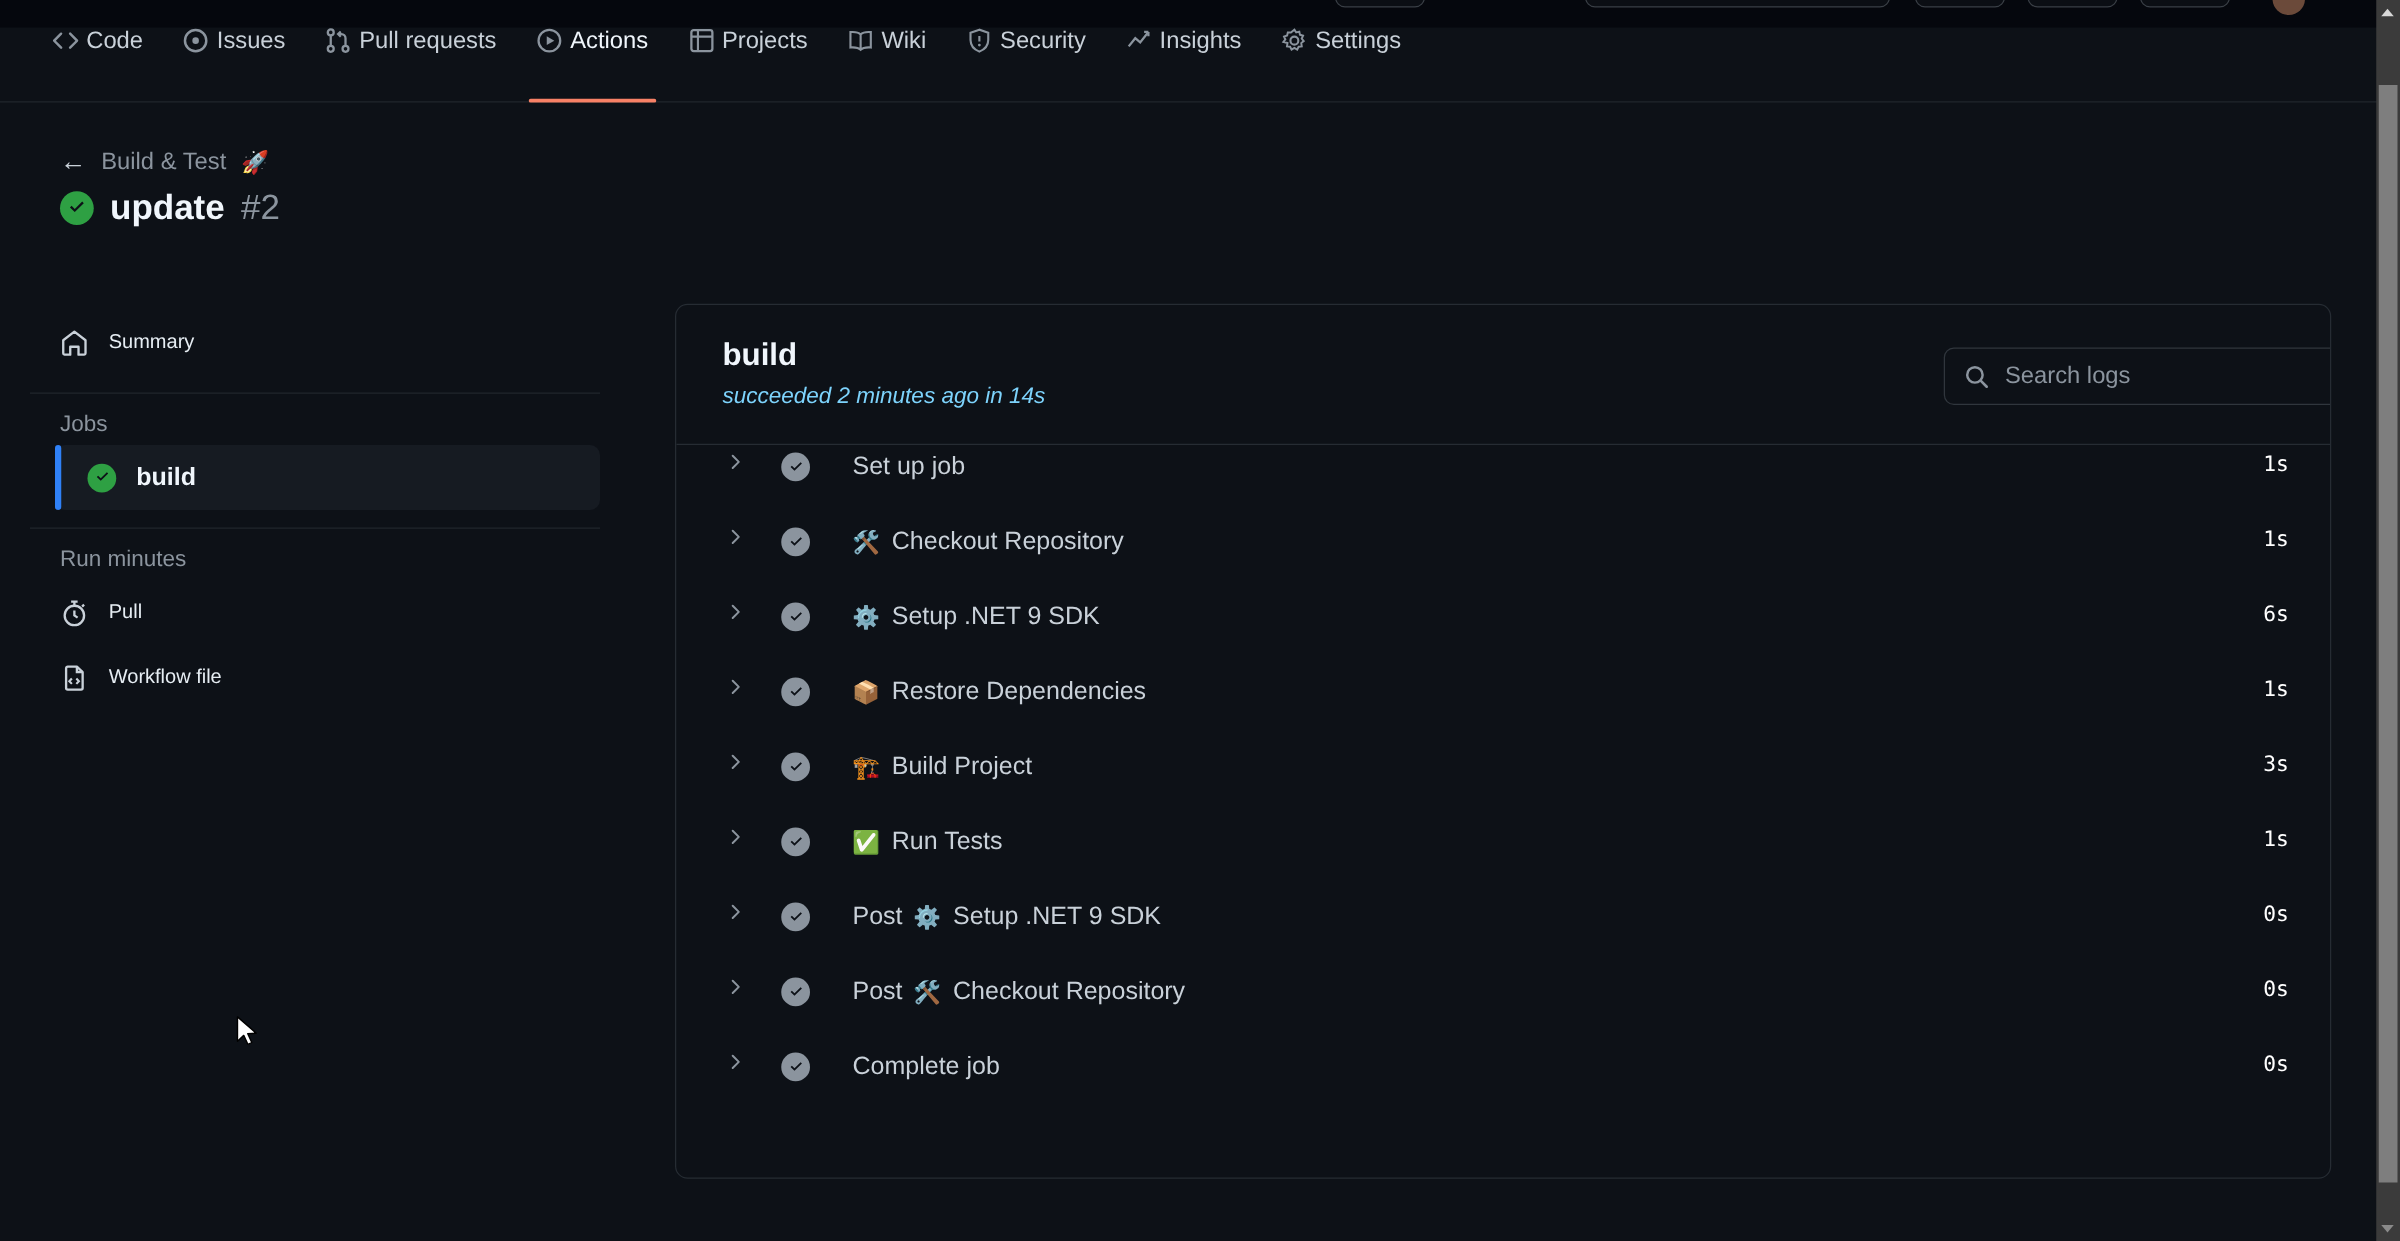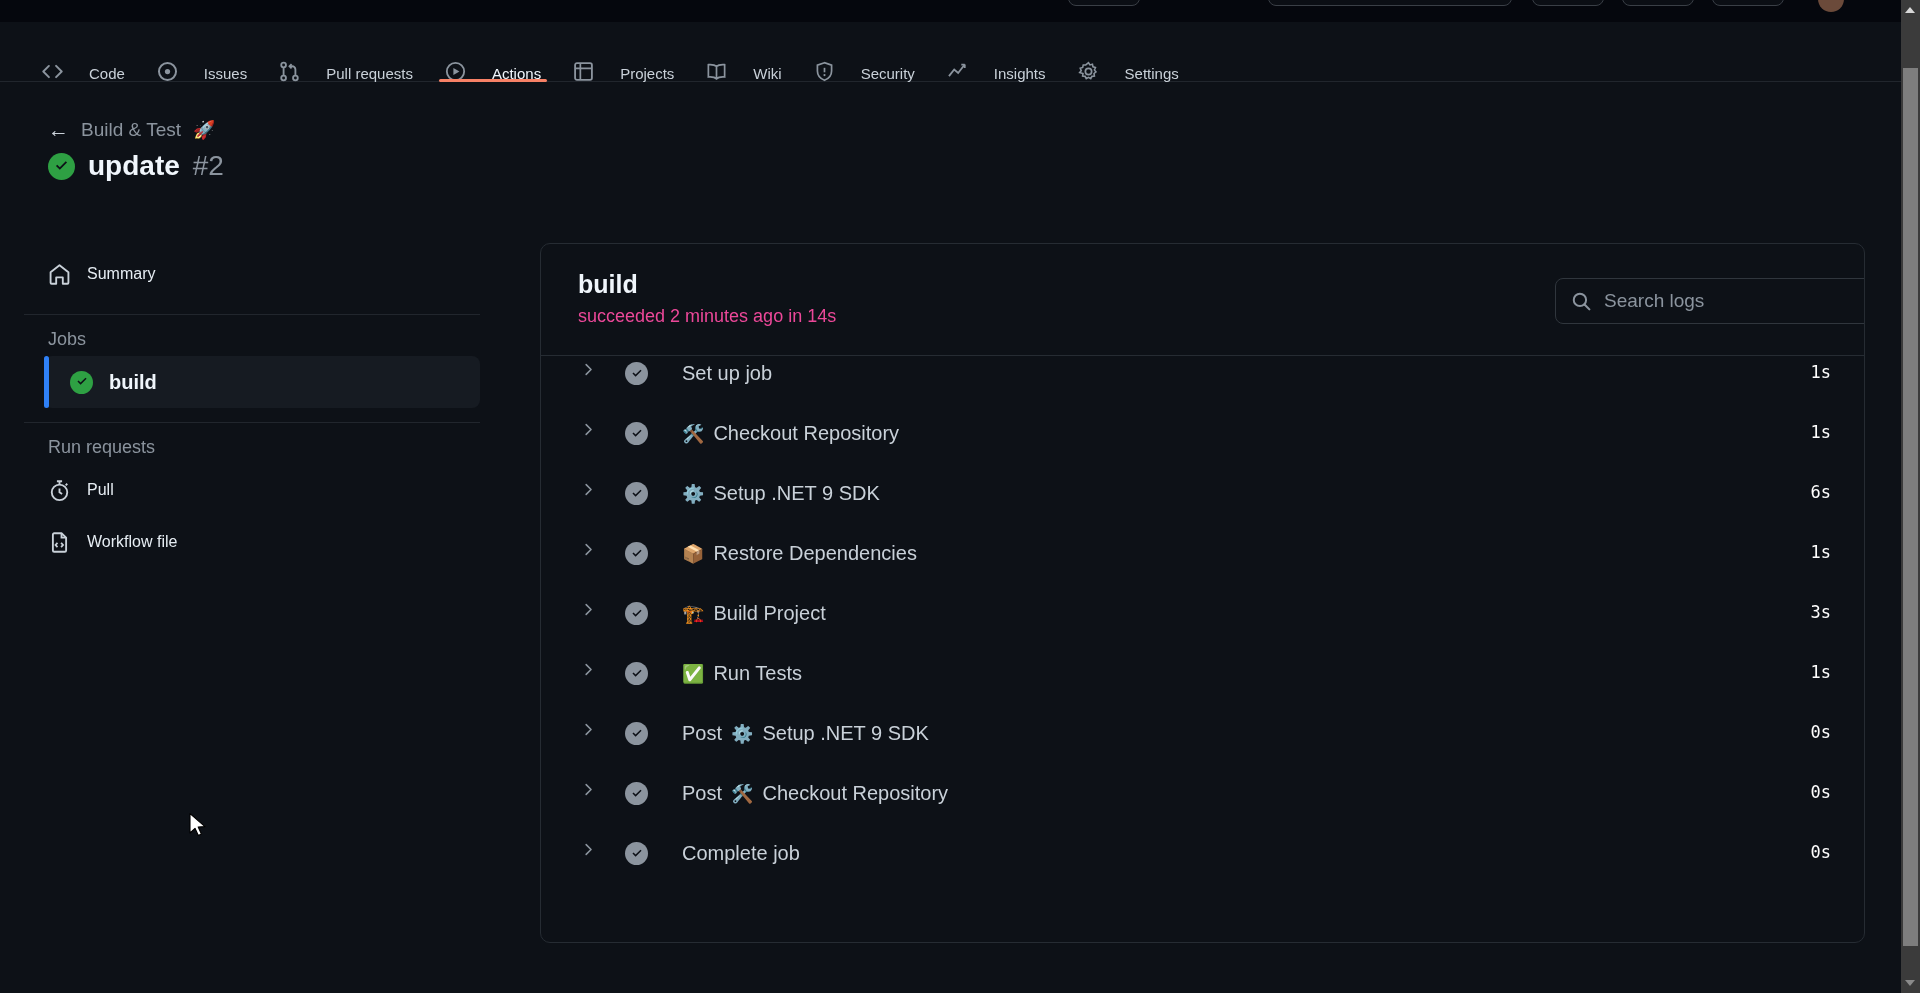--- a/index.html
+++ b/index.html
@@ -25,23 +25,23 @@
     border-radius: 50%; background: #6b4a3a;
   }
 
   
   .repo-nav {
     position: absolute; top: 22px; left: 0; width: 1920px; height: 60px;
     border-bottom: 1px solid #21262d;
     display: flex; align-items: center; padding-left: 28px; gap: 4px;
   }
   .nav-item {
-    display: flex; align-items: flex-end; gap: 26px;
+    display: flex; align-items: flex-start; gap: 6px;
     height: 60px; padding: 0 14px;
-    color: #c9d1d9; font-size: 15px; position: relative;
+    color: #c9d1d9; font-size: 19px; position: relative;
     cursor: pointer; white-space: nowrap;
   }
   .nav-item.active { color: #f0f6fc; font-weight: normal; }
   .nav-item.active::after {
     content: ""; position: absolute; left: 8px; right: 8px; bottom: 0;
     height: 3px; background: #f78166; border-radius: 2px;
   }
   .nav-ico { width: 21px; height: 21px; flex: 0 0 21px; color: #8b949e; }
   .nav-ico svg { width: 100%; height: 100%; display: block; }
 
@@ -115,21 +115,21 @@
   .log-panel {
     position: absolute; top: 243px; left: 540px; width: 1325px; height: 700px;
     background: #0d1117; border: 1px solid #262c33; border-radius: 10px;
     overflow: hidden;
   }
   .panel-head { height: 112px; position: relative; border-bottom: 1px solid #262c33; }
   .panel-title {
     position: absolute; top: 26px; left: 37px;
     color: #f0f6fc; font-size: 25px; font-weight: bold;
   }
-  .panel-sub { position: absolute; top: 62px; left: 37px; color: #ec4899; font-size: 18px; }
+  .panel-sub { position: absolute; top: 62px; left: 37px; color: #7dd3fc; font-size: 18px; font-style: italic; }
   .search-box {
     position: absolute; top: 34px; left: 1014px; width: 383px; height: 46px;
     background: #0d1117; border: 1px solid #30363d; border-radius: 8px;
     display: flex; align-items: center; gap: 12px; padding-left: 15px; cursor: text;
   }
   .search-ico { width: 21px; height: 21px; color: #8b949e; flex: 0 0 21px; }
   .search-ico svg { width: 100%; height: 100%; display: block; }
   .search-input {
     flex: 1; background: transparent; border: none; outline: none;
     color: #c9d1d9; font-size: 19px; font-family: "Liberation Sans", sans-serif;
@@ -302,21 +302,21 @@
   <div class="job-row">
     <span class="job-sel-bar"></span>
     <span class="job-check">
       <svg viewBox="0 0 16 16">
           <path d="M13.2 4.3 6.4 11 2.8 7.5l1.2-1.2 2.4 2.3 5.6-5.5Z"></path>
         </svg>
     </span>
     <span>build</span>
   </div>
   <div class="side-sep"></div>
-  <div class="side-head">Run requests</div>
+  <div class="side-head">Run minutes</div>
   <div class="side-row">
     <span class="side-ico">
         <svg viewBox="0 0 16 16">
           <circle cx="8" cy="9.3" r="5.4" fill="none" stroke="currentColor" stroke-width="1.3"></circle>
           <path d="M8 6.6v2.7l1.8 1.2M6.2 1.6h3.6M8 1.6v2.2M12.3 4.4l1.1-1.1" fill="none" stroke="currentColor" stroke-width="1.3"></path>
         </svg>
       </span>
     <span>Pull</span>
   </div>
   <div class="side-row">

